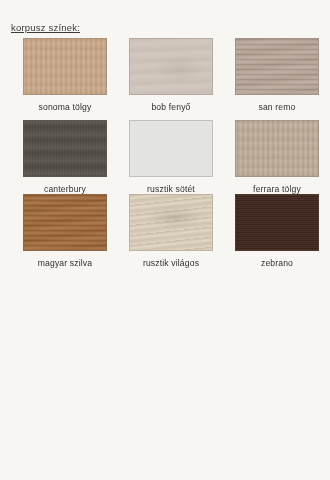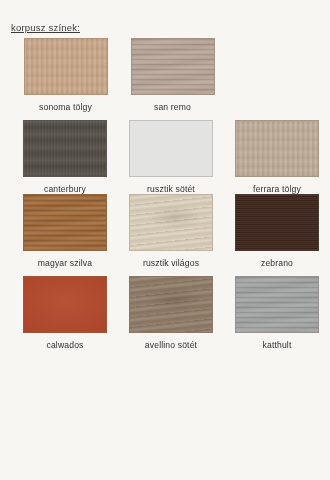--- a/index.html
+++ b/index.html
@@ -155,20 +155,26 @@
   <div class="grid">
 
     <div class="row gap-small">
       <div class="cell">
         <div class="swatch g-vfine" style="background-color: rgb(198, 163, 132);">
           <div class="grain"></div>
         </div>
         <div class="label">sonoma tölgy</div>
       </div>
       <div class="cell">
+        <div class="swatch g-soft" style="background-color: rgb(207, 197, 187);">
+          <div class="grain"></div>
+        </div>
+        <div class="label">bob fenyő</div>
+      </div>
+      <div class="cell">
         <div class="swatch g-horiz" style="background-color: rgb(182, 162, 149);">
           <div class="grain"></div>
         </div>
         <div class="label">san remo</div>
       </div>
     </div>
 
     <div class="row gap-large">
       <div class="cell">
         <div class="swatch g-band" style="background-color: rgb(81, 75, 69);">
@@ -204,35 +210,15 @@
         <div class="label">rusztik világos</div>
       </div>
       <div class="cell">
         <div class="swatch g-stripe" style="background-color: rgb(62, 36, 25);">
           <div class="grain"></div>
         </div>
         <div class="label">zebrano</div>
       </div>
     </div>
 
-    <div class="row">
-      <div class="cell">
-        <div class="swatch g-flat" style="background-color: rgb(180, 73, 44);">
-          <div class="grain"></div>
-        </div>
-        <div class="label">calwados</div>
-      </div>
-      <div class="cell">
-        <div class="swatch g-wave" style="background-color: rgb(144, 123, 103);">
-          <div class="grain"></div>
-        </div>
-        <div class="label">avellino sötét</div>
-      </div>
-      <div class="cell">
-        <div class="swatch g-horiz" style="background-color: rgb(159, 160, 160);">
-          <div class="grain"></div>
-        </div>
-        <div class="label">katthult</div>
-      </div>
-    </div>
 
   </div>
 </div>
 
 </body></html>

